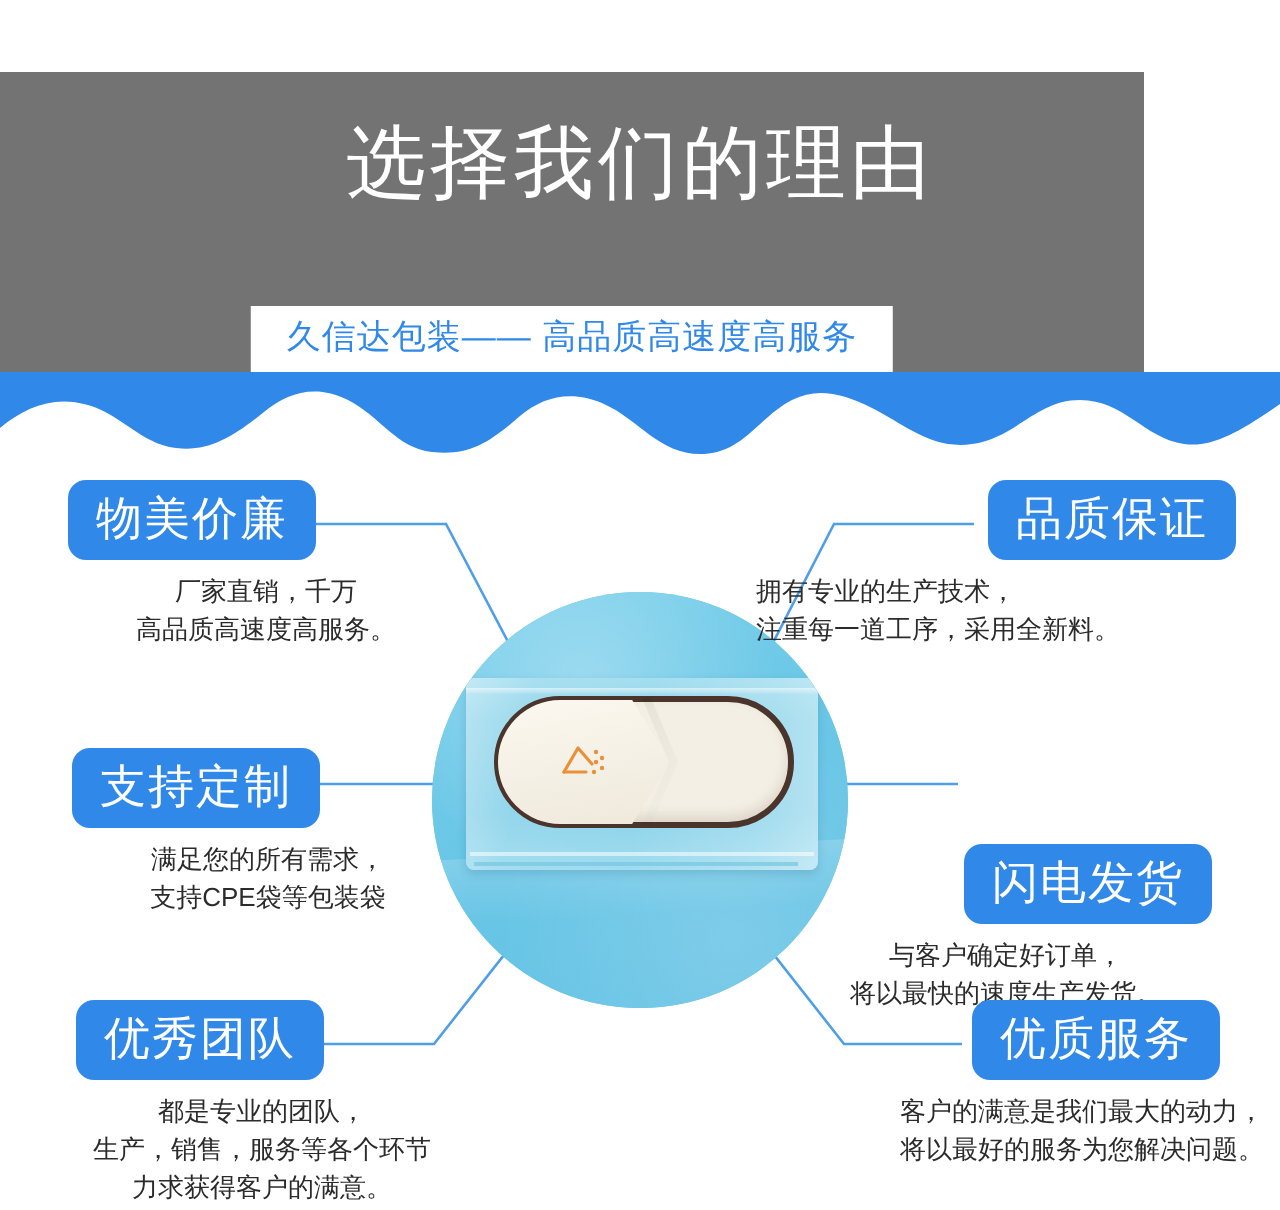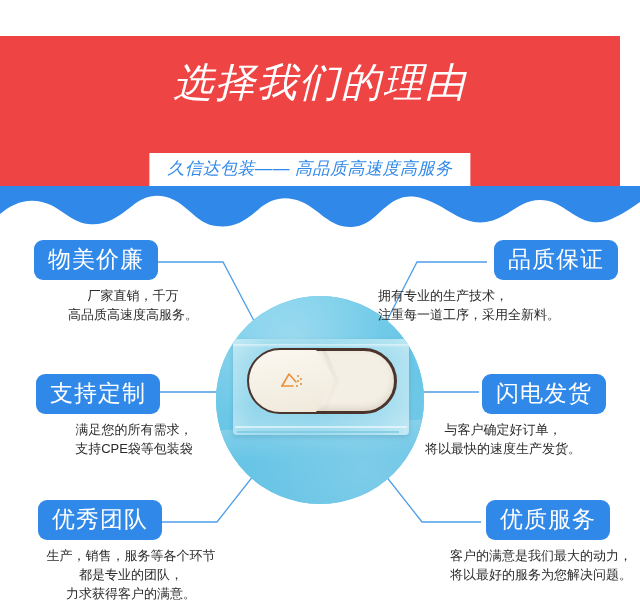--- a/index.html
+++ b/index.html
@@ -20,24 +20,23 @@
     width: 640px;
     height: 605px;
     background: #ffffff;
   }
 
   
   .header {
     position: absolute;
     left: 0;
     top: 36px;
-    width: 620px;
+    width: 572px;
     height: 150px;
-    background: #ef4444;
-    font-style: italic;
+    background: #737373;
   }
   .header-title {
     position: absolute;
     left: 0;
     top: 22px;
     width: 640px;
     text-align: center;
     color: #ffffff;
     font-size: 40px;
     line-height: 48px;
@@ -228,21 +227,21 @@
   .f2 .desc { text-align: center; padding-right: 4px; }
 
   .f3 { left: 6px;   top: 500px; width: 250px; }
   .f3 .pill-row { padding-left: 32px; }
   .f3 .desc { text-align: center; }
 
   .f4 { right: 22px; top: 240px; width: 240px; }
   .f4 .desc { }
 
   .f5 { right: 22px; top: 374px; width: 230px; }
-  .f5 .pill-row { padding-right: 12px; }
+  .f5 .pill-row { padding-right: 12px; margin-top: 48px; }
   .f5 .desc { text-align: center; }
 
   .f6 { right: 8px;  top: 500px; width: 250px; }
   .f6 .pill-row { padding-right: 22px; }
   .f6 .desc { text-align: right; }
 </style>
 </head>
 <body>
 
 <div id="page">
@@ -335,22 +334,22 @@
       <div>满足您的所有需求，</div>
       <div>支持CPE袋等包装袋</div>
     </div>
   </div>
 
   <div class="feature left f3">
     <div class="pill-row">
       <span class="pill">优秀团队</span>
     </div>
     <div class="desc">
+      <div>都是专业的团队，</div>
       <div>生产，销售，服务等各个环节</div>
-      <div>都是专业的团队，</div>
       <div>力求获得客户的满意。</div>
     </div>
   </div>
 
   <div class="feature right f4">
     <div class="pill-row">
       <span class="pill">品质保证</span>
     </div>
     <div class="desc">
       <div>拥有专业的生产技术，</div>

